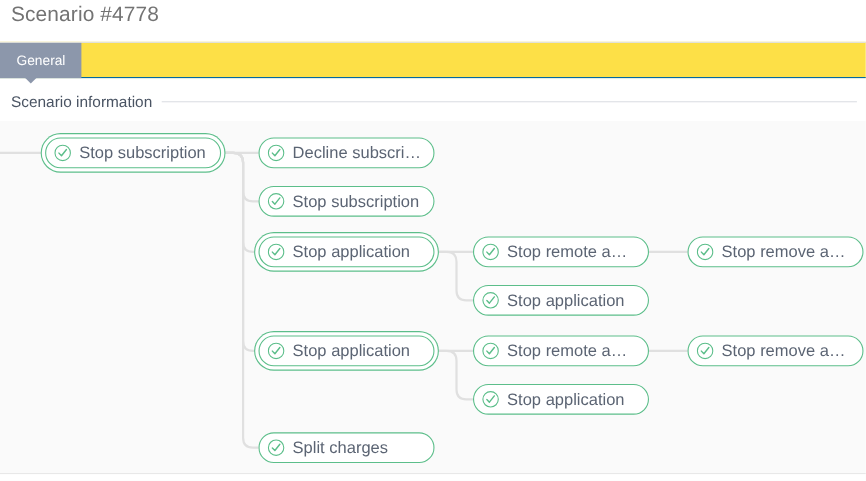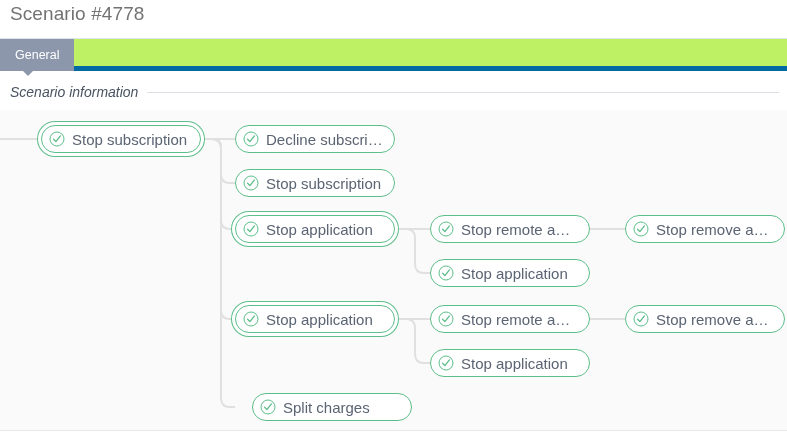--- a/index.html
+++ b/index.html
@@ -28,23 +28,23 @@
     white-space: nowrap;
   }
 
   
   .tabbar {
     position: absolute;
     left: 0;
     top: 38px;
     width: 787px;
     height: 33px;
-    background: #bef264;
+    background: #fde047;
     border-top: 1px solid #dfe3ea;
-    border-bottom: 5px solid #0369a1;
+    border-bottom: 1px solid #0369a1;
     box-sizing: border-box;
   }
   .tab {
     position: absolute;
     top: 0;
     height: 32px;
     line-height: 32px;
     font-size: 12.5px;
     padding: 0 15px;
     box-sizing: border-box;
@@ -75,21 +75,20 @@
   
   .section-legend {
     position: absolute;
     left: 10px;
     top: 82px;
     right: 8px;
     height: 20px;
     display: flex;
     align-items: center;
     gap: 9px;
-    font-style: italic;
   }
   .section-legend .legend-text {
     font-size: 14px;
     color: #4a5463;
     white-space: nowrap;
   }
   .section-legend .legend-rule {
     flex: 1 1 auto;
     height: 1px;
     background: #dcdfe4;
@@ -246,21 +245,21 @@
         </svg>
         <span class="node-label">Stop remove apploca…</span>
       </div>
       <div class="node" style="left: 430px; top: 239px; width: 160px;">
         <svg class="node-icon" viewBox="0 0 16 16">
           <circle cx="8" cy="8" r="7" fill="none" stroke="#5cbe8a" stroke-width="1"></circle>
           <path d="M4.6 8.2 L6.9 10.6 L11.4 4.9" fill="none" stroke="#5cbe8a" stroke-width="1.3" stroke-linecap="round" stroke-linejoin="round"></path>
         </svg>
         <span class="node-label">Stop application</span>
       </div>
-      <div class="node" style="left: 252px; top: 283px; width: 160px;">
+      <div class="node" style="left: 235px; top: 283px; width: 160px;">
         <svg class="node-icon" viewBox="0 0 16 16">
           <circle cx="8" cy="8" r="7" fill="none" stroke="#5cbe8a" stroke-width="1"></circle>
           <path d="M4.6 8.2 L6.9 10.6 L11.4 4.9" fill="none" stroke="#5cbe8a" stroke-width="1.3" stroke-linecap="round" stroke-linejoin="round"></path>
         </svg>
         <span class="node-label">Split charges</span>
       </div>
     </div>
 </div>
 
 </body></html>

